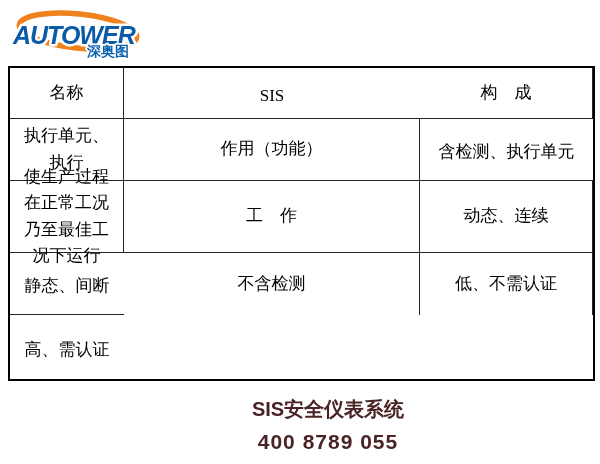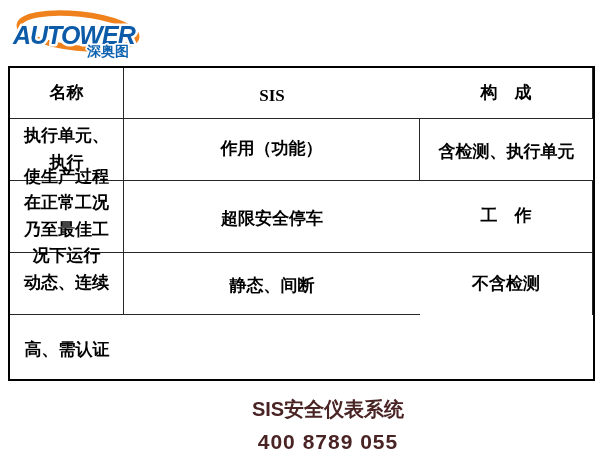--- a/index.html
+++ b/index.html
@@ -41,21 +41,21 @@
     grid-template-rows: 51px 62px 72px 62px 64px;
     background: #ffffff;
     box-sizing: content-box;
   }
   .cell {
     display: flex;
     align-items: center;
     justify-content: center;
     text-align: center;
     font-family: "Liberation Serif", "DejaVu Serif", serif;
-    font-weight: bold;
+    font-weight: normal;
     font-size: 17px;
     line-height: 1.55;
     color: #000000;
     border-right: 1px solid #262626;
     border-bottom: 1px solid #262626;
     padding: 2px 14px;
     box-sizing: border-box;
     word-break: break-all;
   }
   .cell.last-col { border-right: none; margin-top: 6px; }
@@ -104,27 +104,27 @@
 
     <div class="cell">名称</div>
     <div class="cell last-col">SIS</div>
 
     <div class="cell">构　成</div>
     <div class="cell">执行单元、执行</div>
     <div class="cell">作用（功能）</div>
 
     <div class="cell last-col">含检测、执行单元</div>
     <div class="cell">使生产过程在正常工况乃至最佳工况下运行</div>
-    <div class="cell last-col">超限安全停车</div>
 
     <div class="cell">工　作</div>
     <div class="cell">动态、连续</div>
     <div class="cell last-col">静态、间断</div>
 
     <div class="cell last-row">不含检测</div>
+    <div class="cell last-row">低、不需认证</div>
     <div class="cell last-col last-row">高、需认证</div>
   </div>
 
   <div class="footer">
     <div class="line1">SIS安全仪表系统</div>
     <div class="line2">400 8789 055</div>
   </div>
 
 </div>
 

